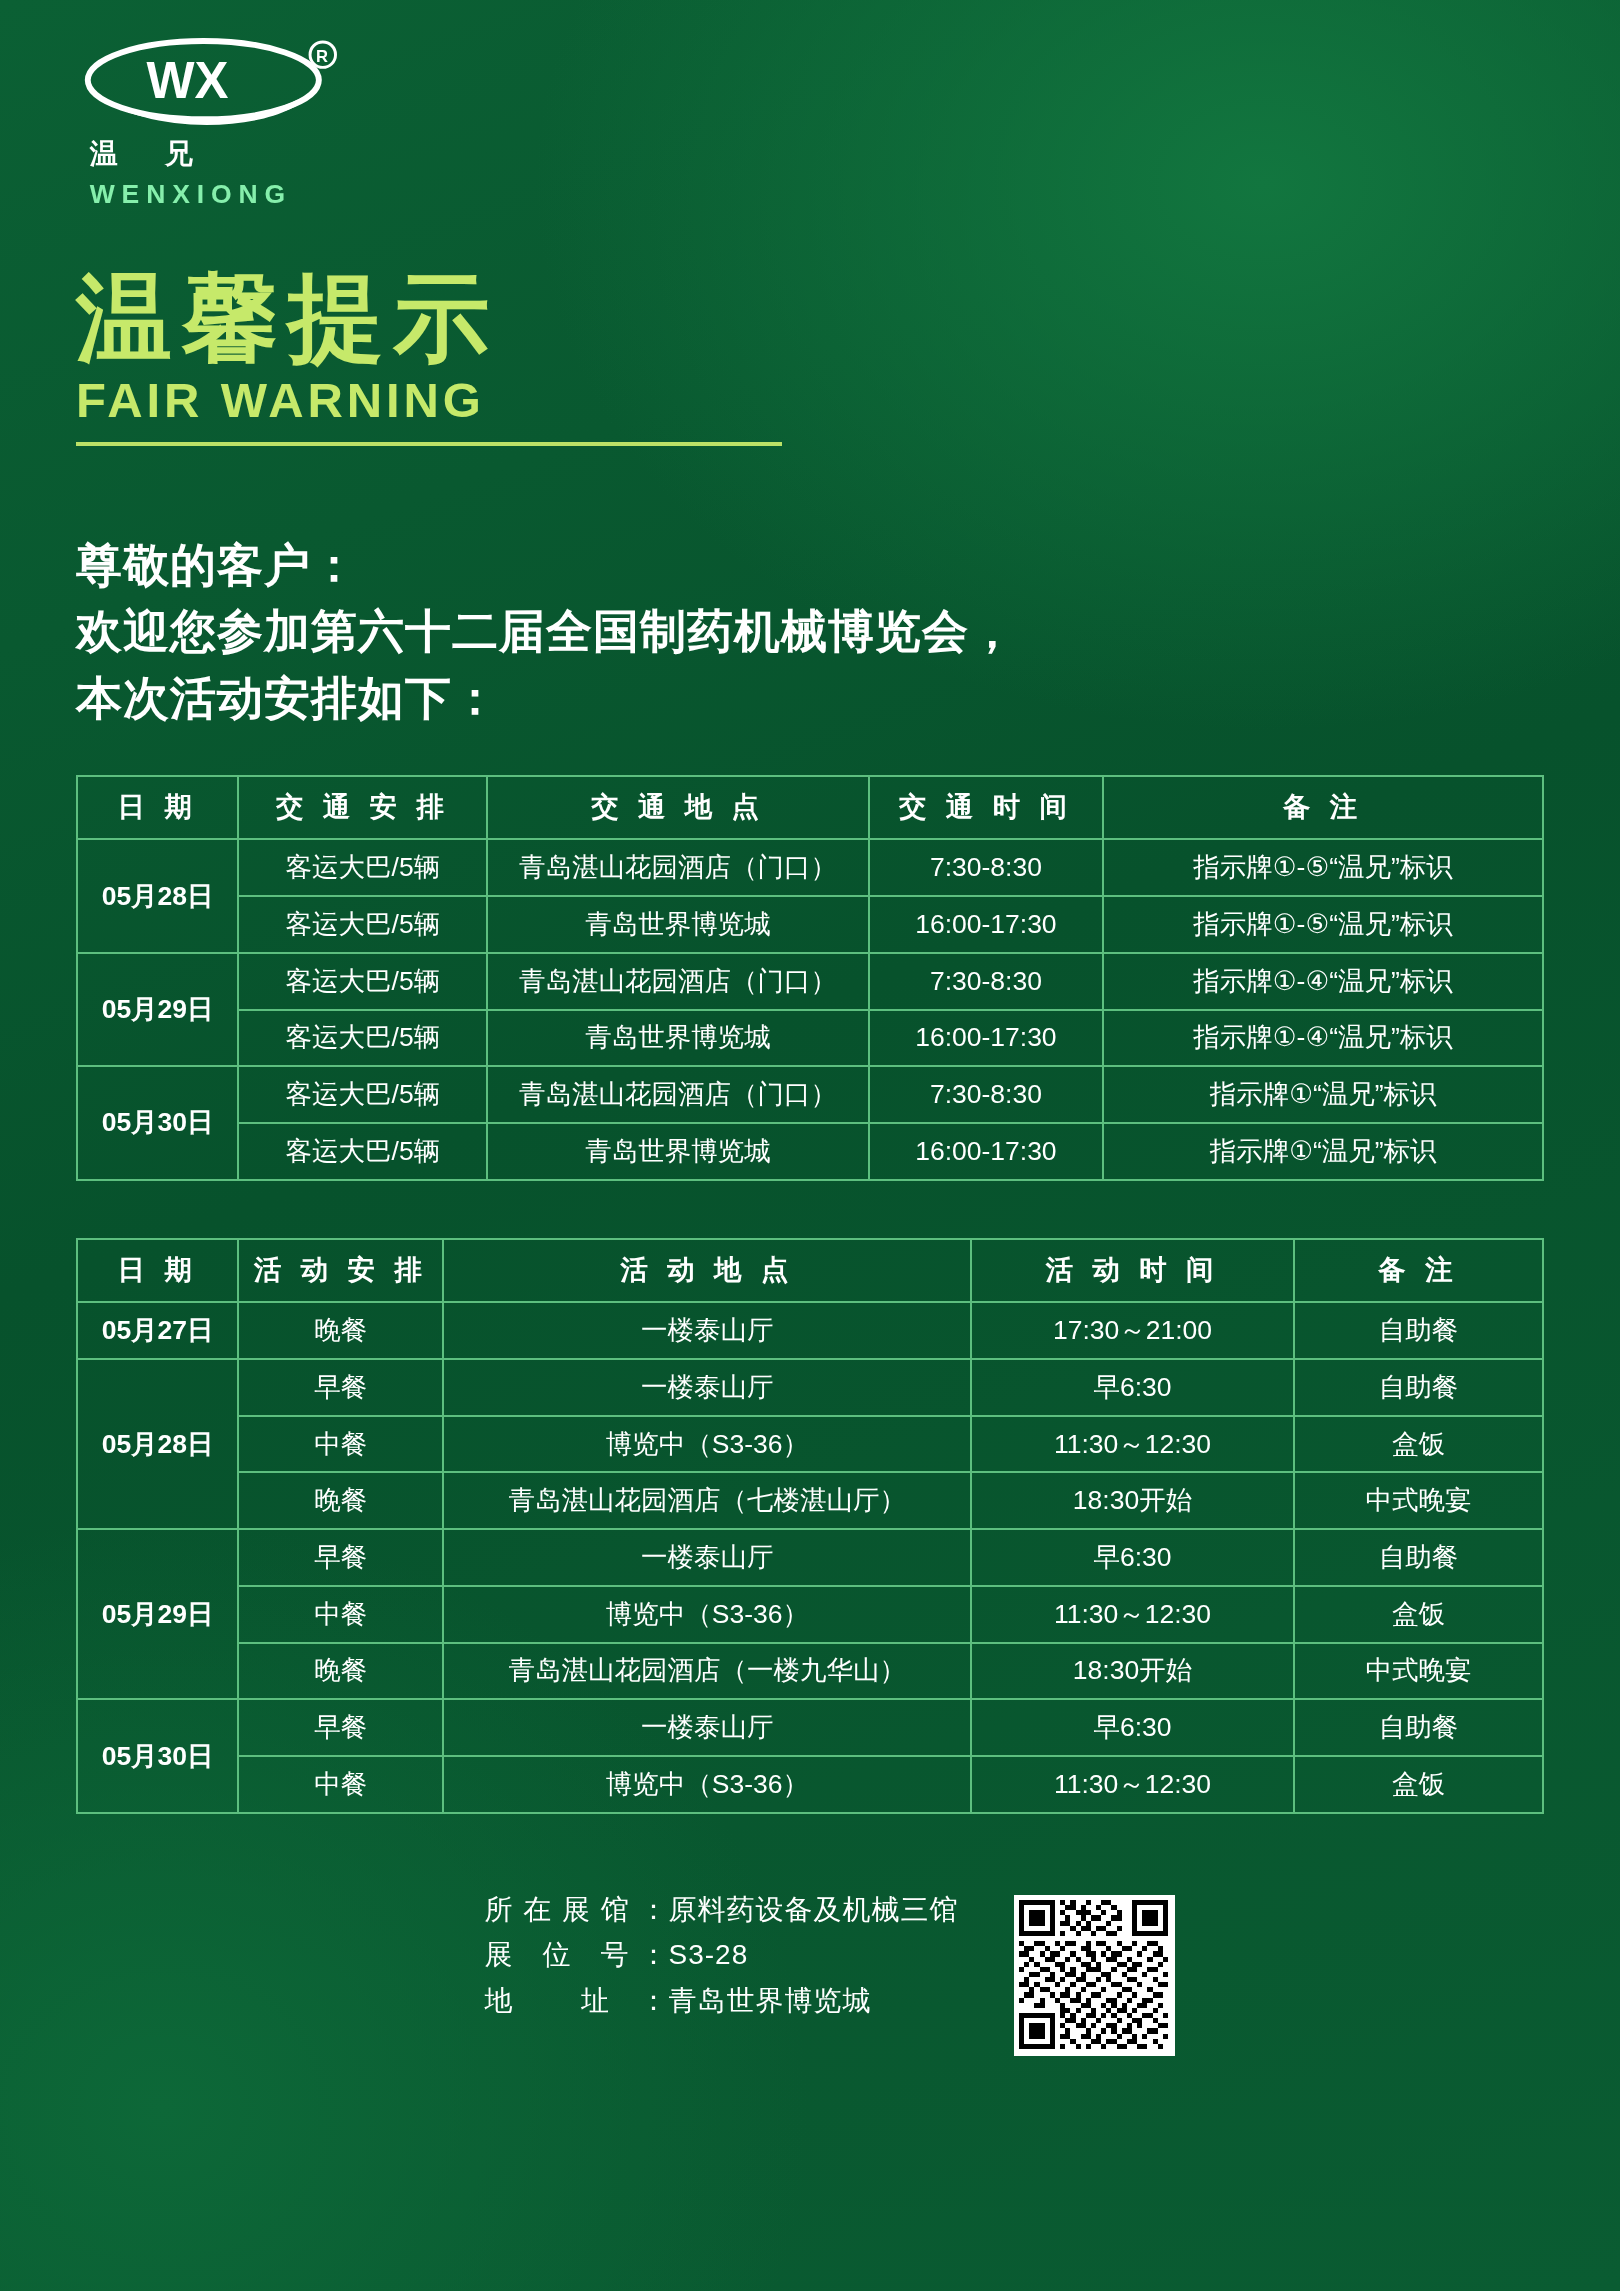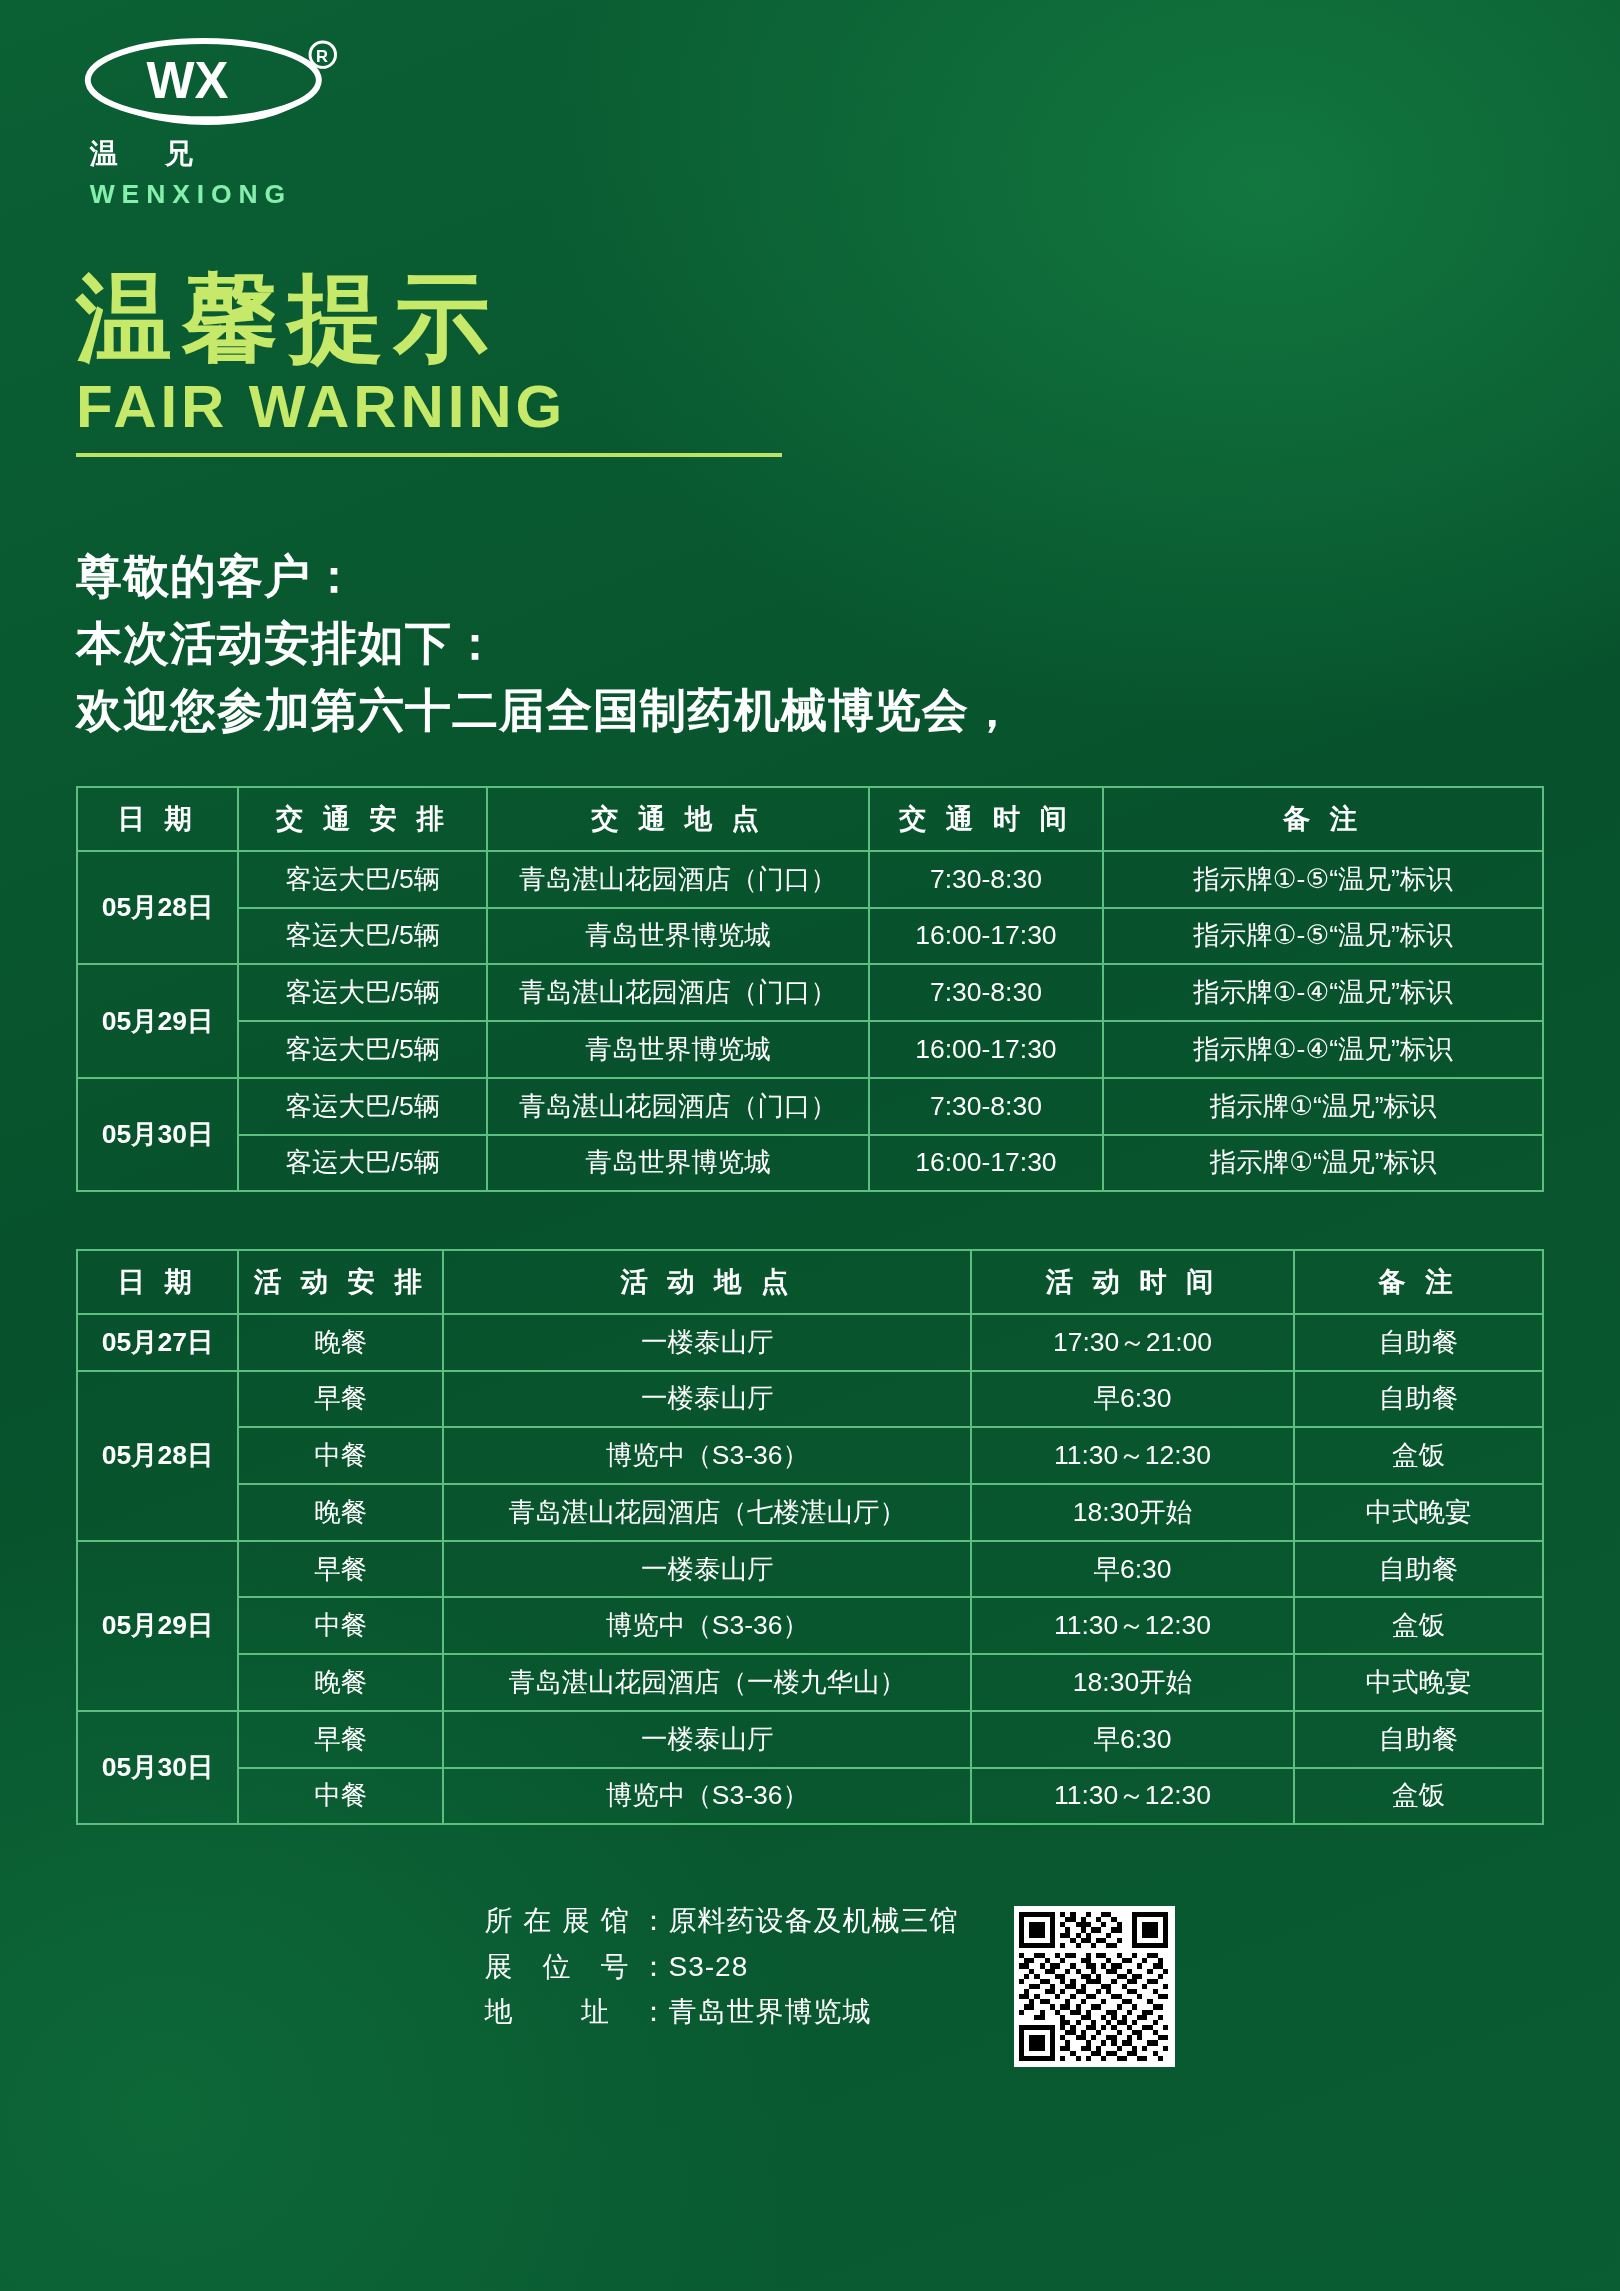--- a/index.html
+++ b/index.html
@@ -150,21 +150,21 @@
     margin-top: 58px;
   }
   .headline-cn {
     font-size: 96px;
     font-weight: 700;
     color: #c6e96a;
     letter-spacing: 9.8px;
     line-height: 1.05;
   }
   .headline-en {
-    font-size: 60px;
+    font-size: 49px;
     font-weight: 700;
     color: #c6e96a;
     letter-spacing: 3.9px;
     margin-top: 5.9px;
     line-height: 1.05;
   }
   .headline-rule {
     width: 706px;
     height: 3.9px;
     background: #c6e96a;
@@ -280,22 +280,22 @@
   </div>
 
   <div class="headline">
     <div class="headline-cn">温馨提示</div>
     <div class="headline-en">FAIR WARNING</div>
     <div class="headline-rule"></div>
   </div>
 
   <div class="intro">
     <div>尊敬的客户：</div>
+    <div>欢迎您参加第六十二届全国制药机械博览会，</div>
     <div>本次活动安排如下：</div>
-    <div>欢迎您参加第六十二届全国制药机械博览会，</div>
   </div>
 
   <div class="tbl-wrap">
     <table>
       <colgroup>
         <col style="width:11%">
           <col style="width:17%">
           <col style="width:26%">
           <col style="width:16%">
           <col style="width:30%">

